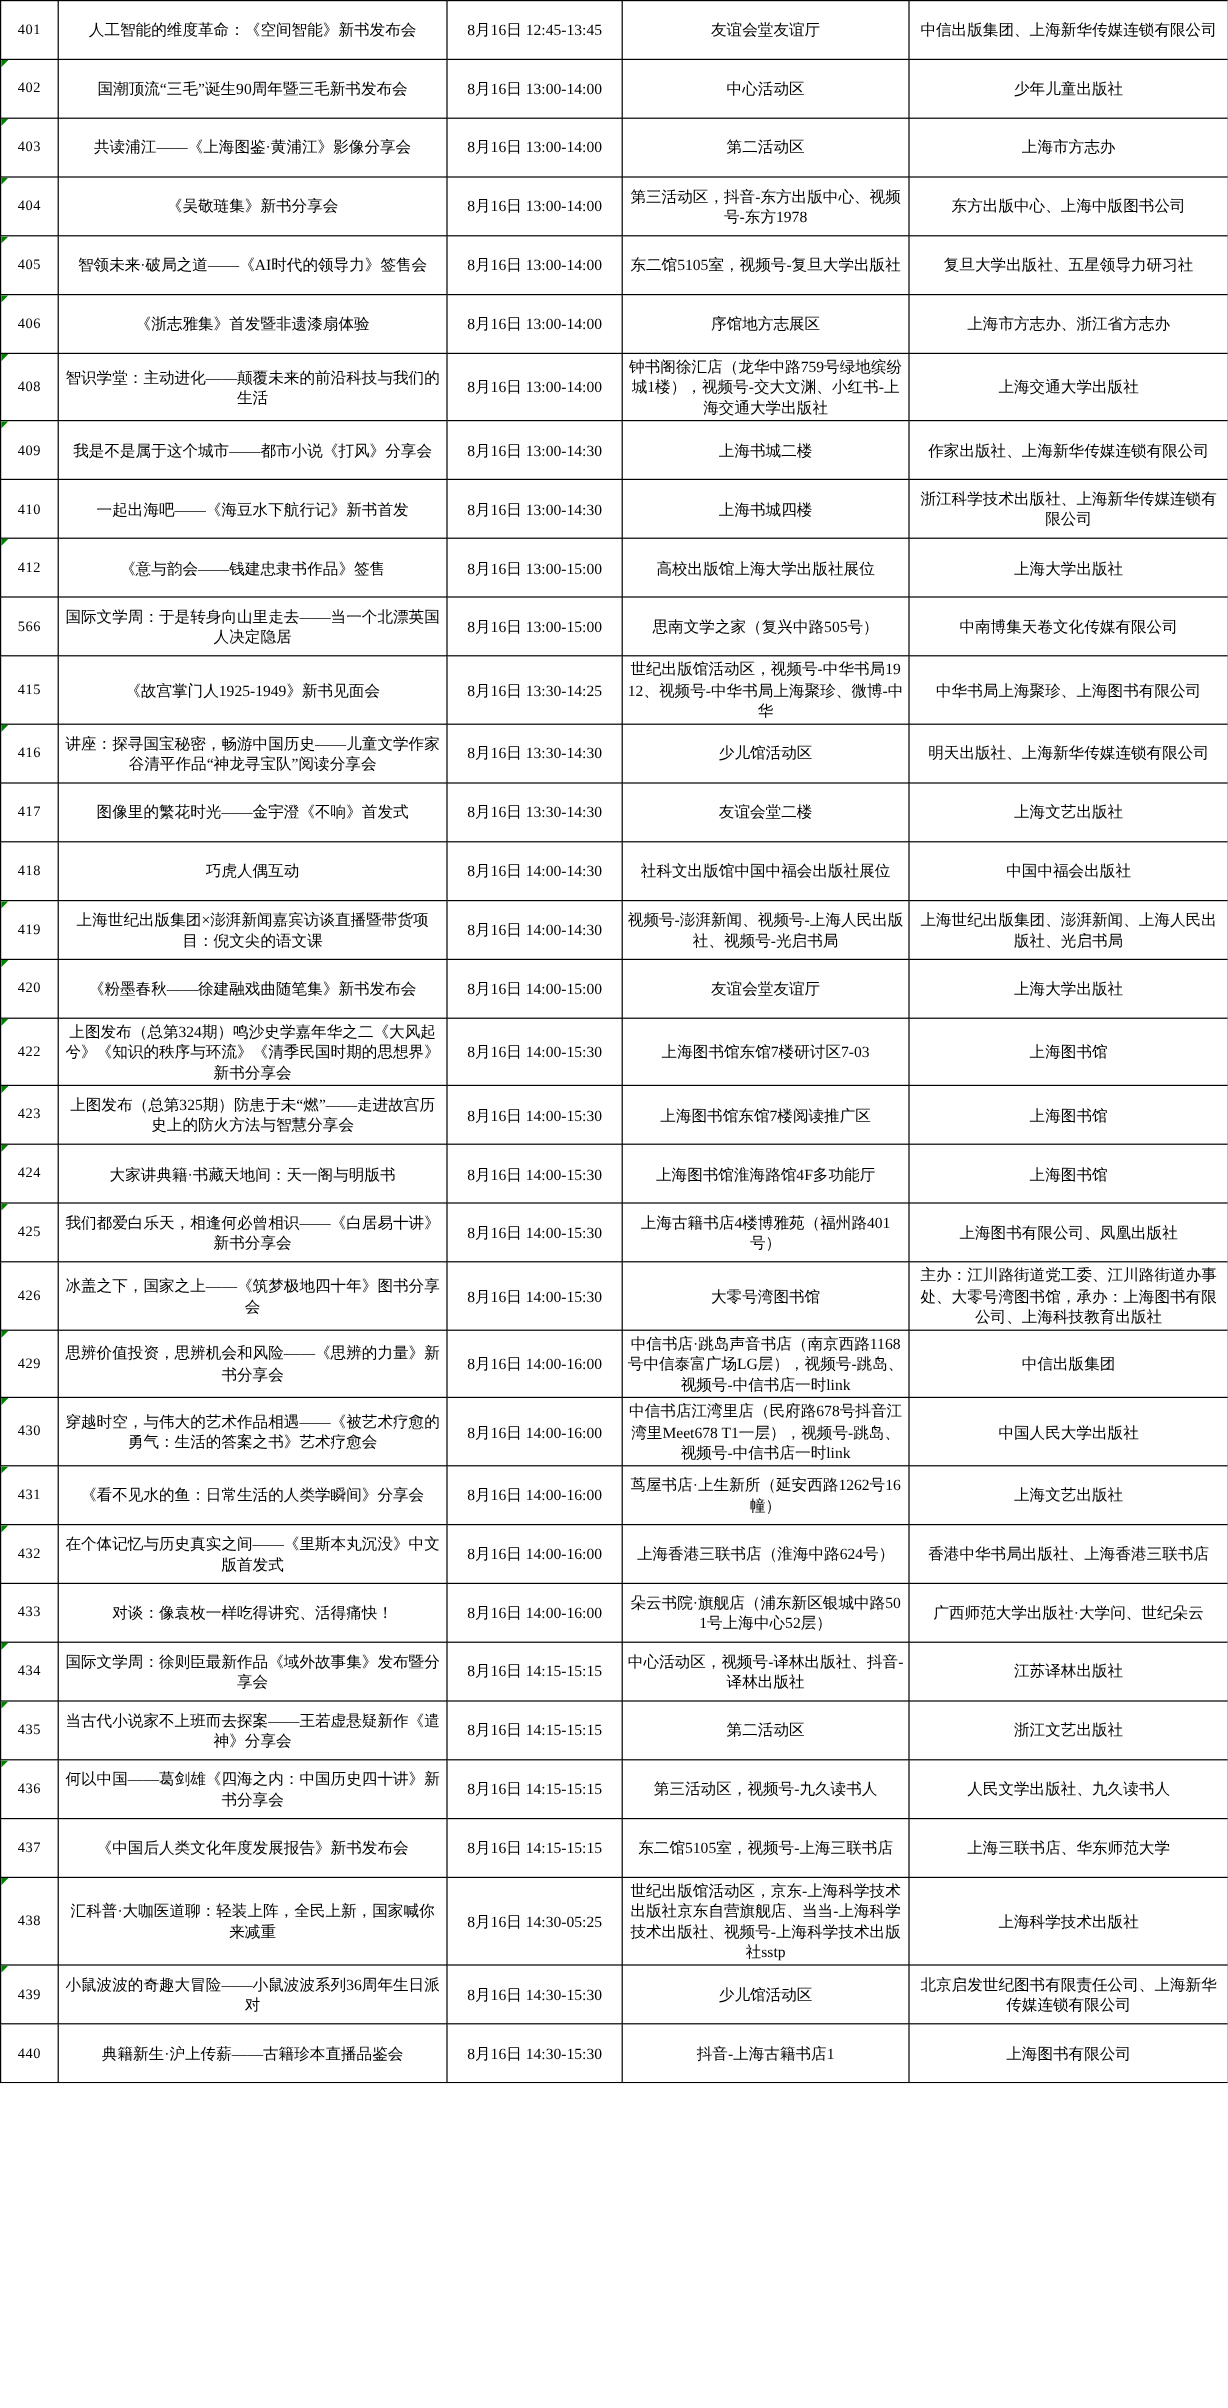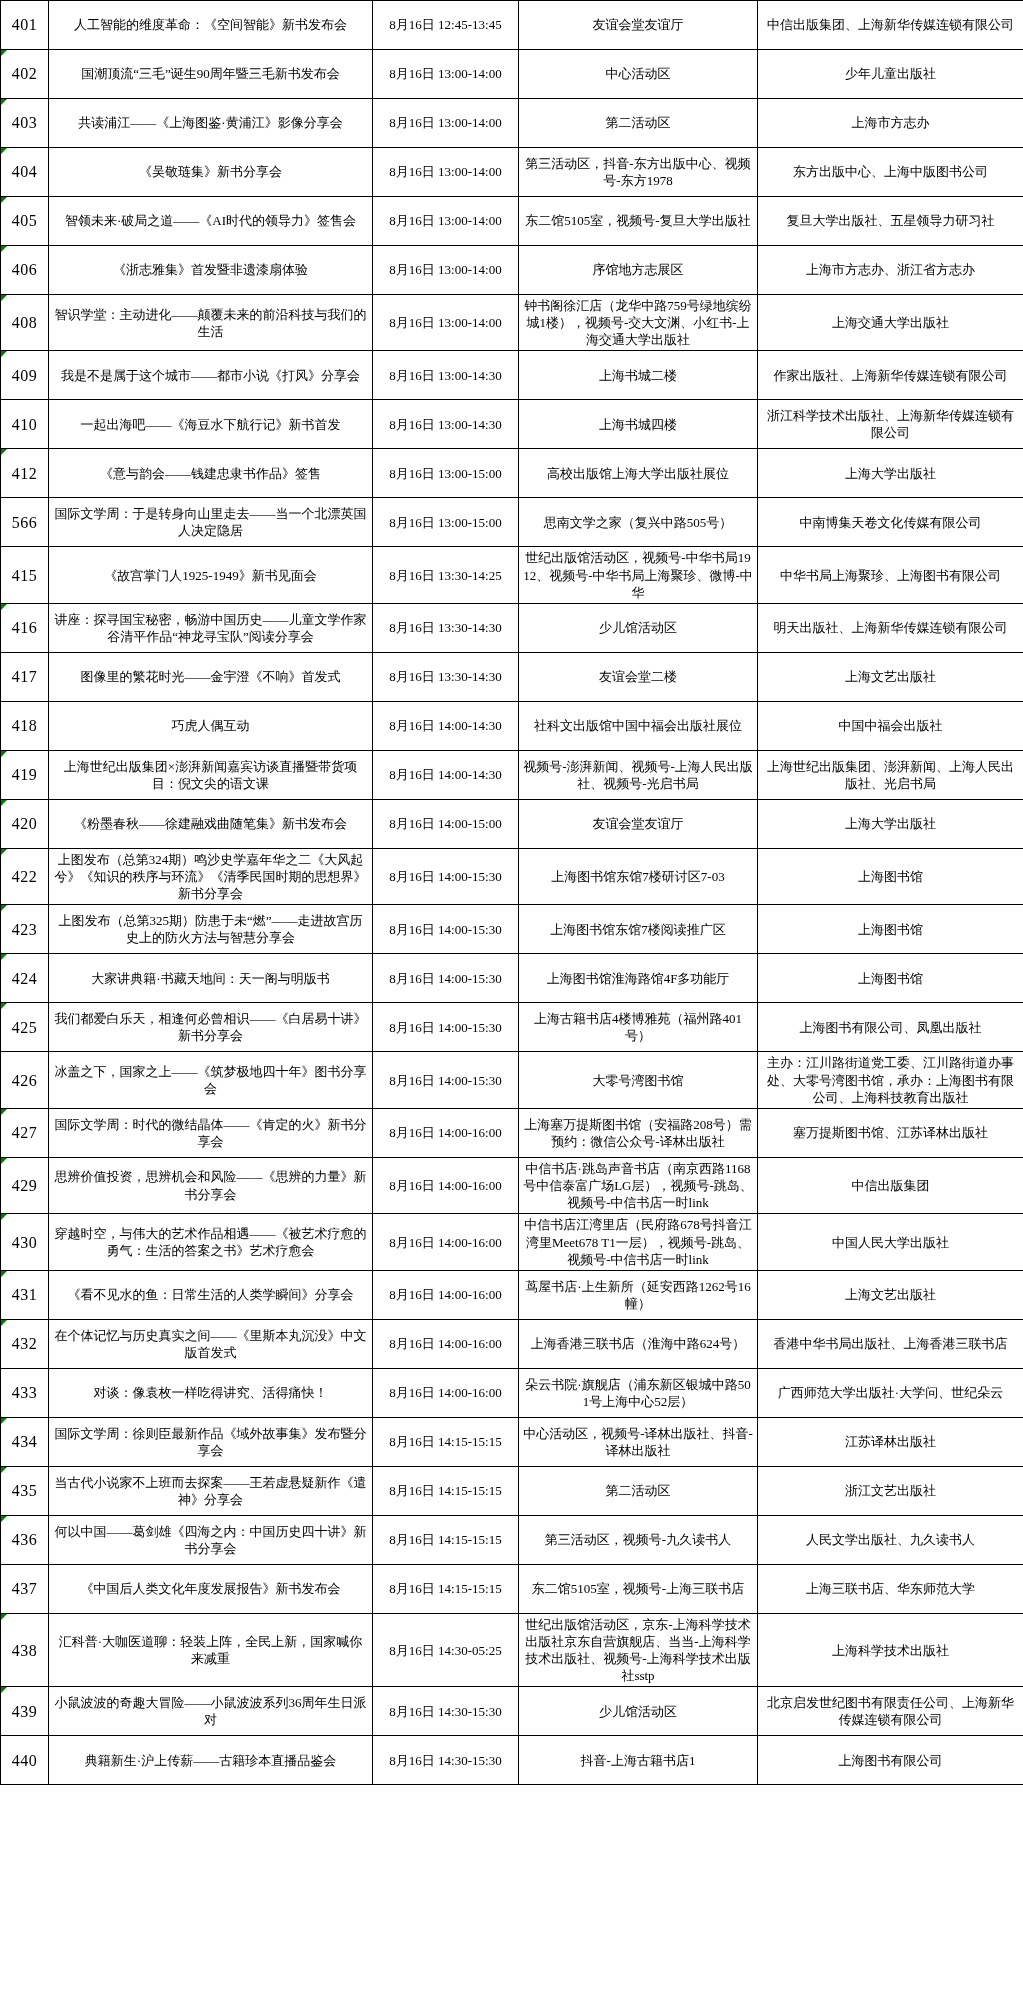--- a/index.html
+++ b/index.html
@@ -21,21 +21,21 @@
     font-size:13px;
     line-height:1.32;
     text-align:center;
     vertical-align:middle;
     padding:2px 4px;
     position:relative;
     height:44px;
     word-break:break-all;
     overflow:hidden;
   }
-  td[data-name="row-number"]{font-size:16px;letter-spacing:0.5px;}
+  td[data-name="row-number"]{font-size:12px;letter-spacing:0.5px;}
   .marker{
     position:absolute;
     left:0;top:0;
     width:0;height:0;
     border-top:6px solid var(--marker-green);
     border-right:6px solid transparent;
     display:block;
   }
 </style>
 </head>
@@ -198,27 +198,20 @@
         <td data-name="event-organizer"><span data-name="event-organizer-text">上海图书有限公司、凤凰出版社</span></td>
       </tr>
       <tr data-name="table-row">
         <td data-name="row-number"><span data-name="row-number-text">426</span></td>
         <td data-name="event-title"><span data-name="event-title-text">冰盖之下，国家之上——《筑梦极地四十年》图书分享会</span></td>
         <td data-name="event-datetime"><span data-name="event-datetime-text">8月16日 14:00-15:30</span></td>
         <td data-name="event-location"><span data-name="event-location-text">大零号湾图书馆</span></td>
         <td data-name="event-organizer"><span data-name="event-organizer-text">主办：江川路街道党工委、江川路街道办事处、大零号湾图书馆，承办：上海图书有限公司、上海科技教育出版社</span></td>
       </tr>
       <tr data-name="table-row">
-        <td data-name="row-number"><i class="marker" data-name="cell-note-marker-icon"></i><span data-name="row-number-text">427</span></td>
-        <td data-name="event-title"><span data-name="event-title-text">国际文学周：时代的微结晶体——《肯定的火》新书分享会</span></td>
-        <td data-name="event-datetime"><span data-name="event-datetime-text">8月16日 14:00-16:00</span></td>
-        <td data-name="event-location"><span data-name="event-location-text">上海塞万提斯图书馆（安福路208号）需预约：微信公众号-译林出版社</span></td>
-        <td data-name="event-organizer"><span data-name="event-organizer-text">塞万提斯图书馆、江苏译林出版社</span></td>
-      </tr>
-      <tr data-name="table-row">
         <td data-name="row-number"><i class="marker" data-name="cell-note-marker-icon"></i><span data-name="row-number-text">429</span></td>
         <td data-name="event-title"><span data-name="event-title-text">思辨价值投资，思辨机会和风险——《思辨的力量》新书分享会</span></td>
         <td data-name="event-datetime"><span data-name="event-datetime-text">8月16日 14:00-16:00</span></td>
         <td data-name="event-location"><span data-name="event-location-text">中信书店·跳岛声音书店（南京西路1168号中信泰富广场LG层），视频号-跳岛、视频号-中信书店一时link</span></td>
         <td data-name="event-organizer"><span data-name="event-organizer-text">中信出版集团</span></td>
       </tr>
       <tr data-name="table-row">
         <td data-name="row-number"><i class="marker" data-name="cell-note-marker-icon"></i><span data-name="row-number-text">430</span></td>
         <td data-name="event-title"><span data-name="event-title-text">穿越时空，与伟大的艺术作品相遇——《被艺术疗愈的勇气：生活的答案之书》艺术疗愈会</span></td>
         <td data-name="event-datetime"><span data-name="event-datetime-text">8月16日 14:00-16:00</span></td>

